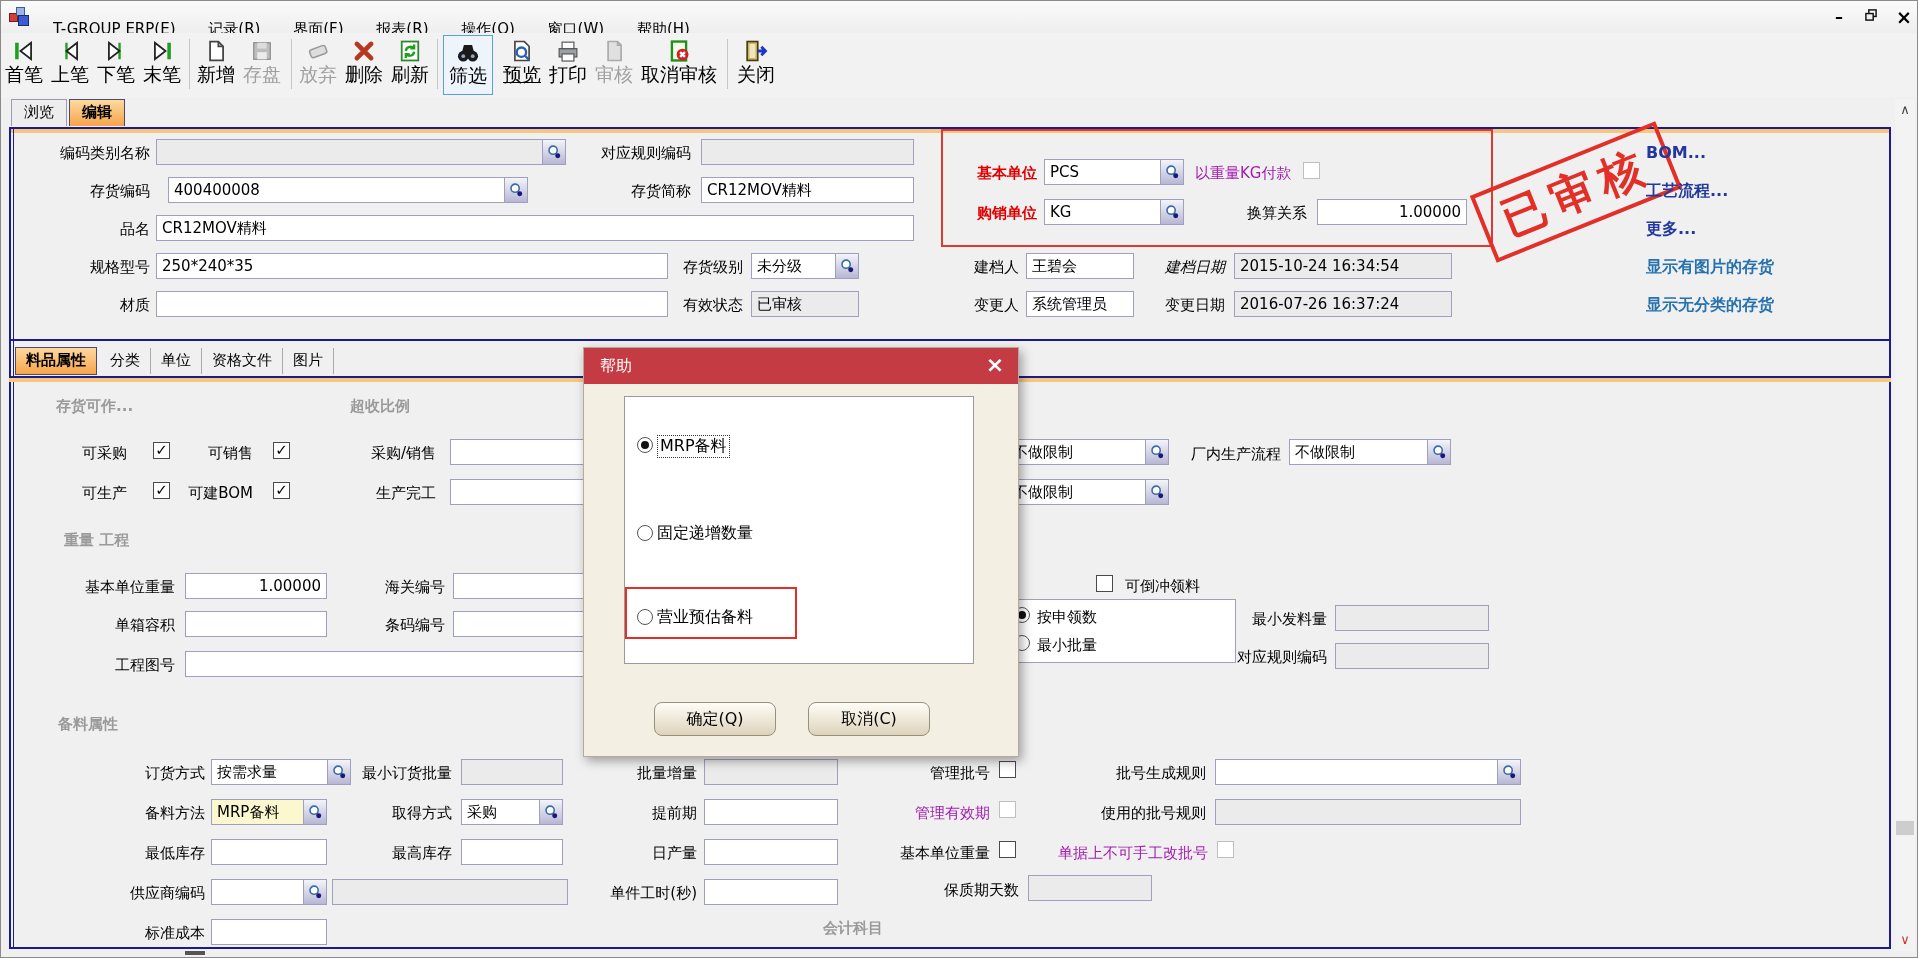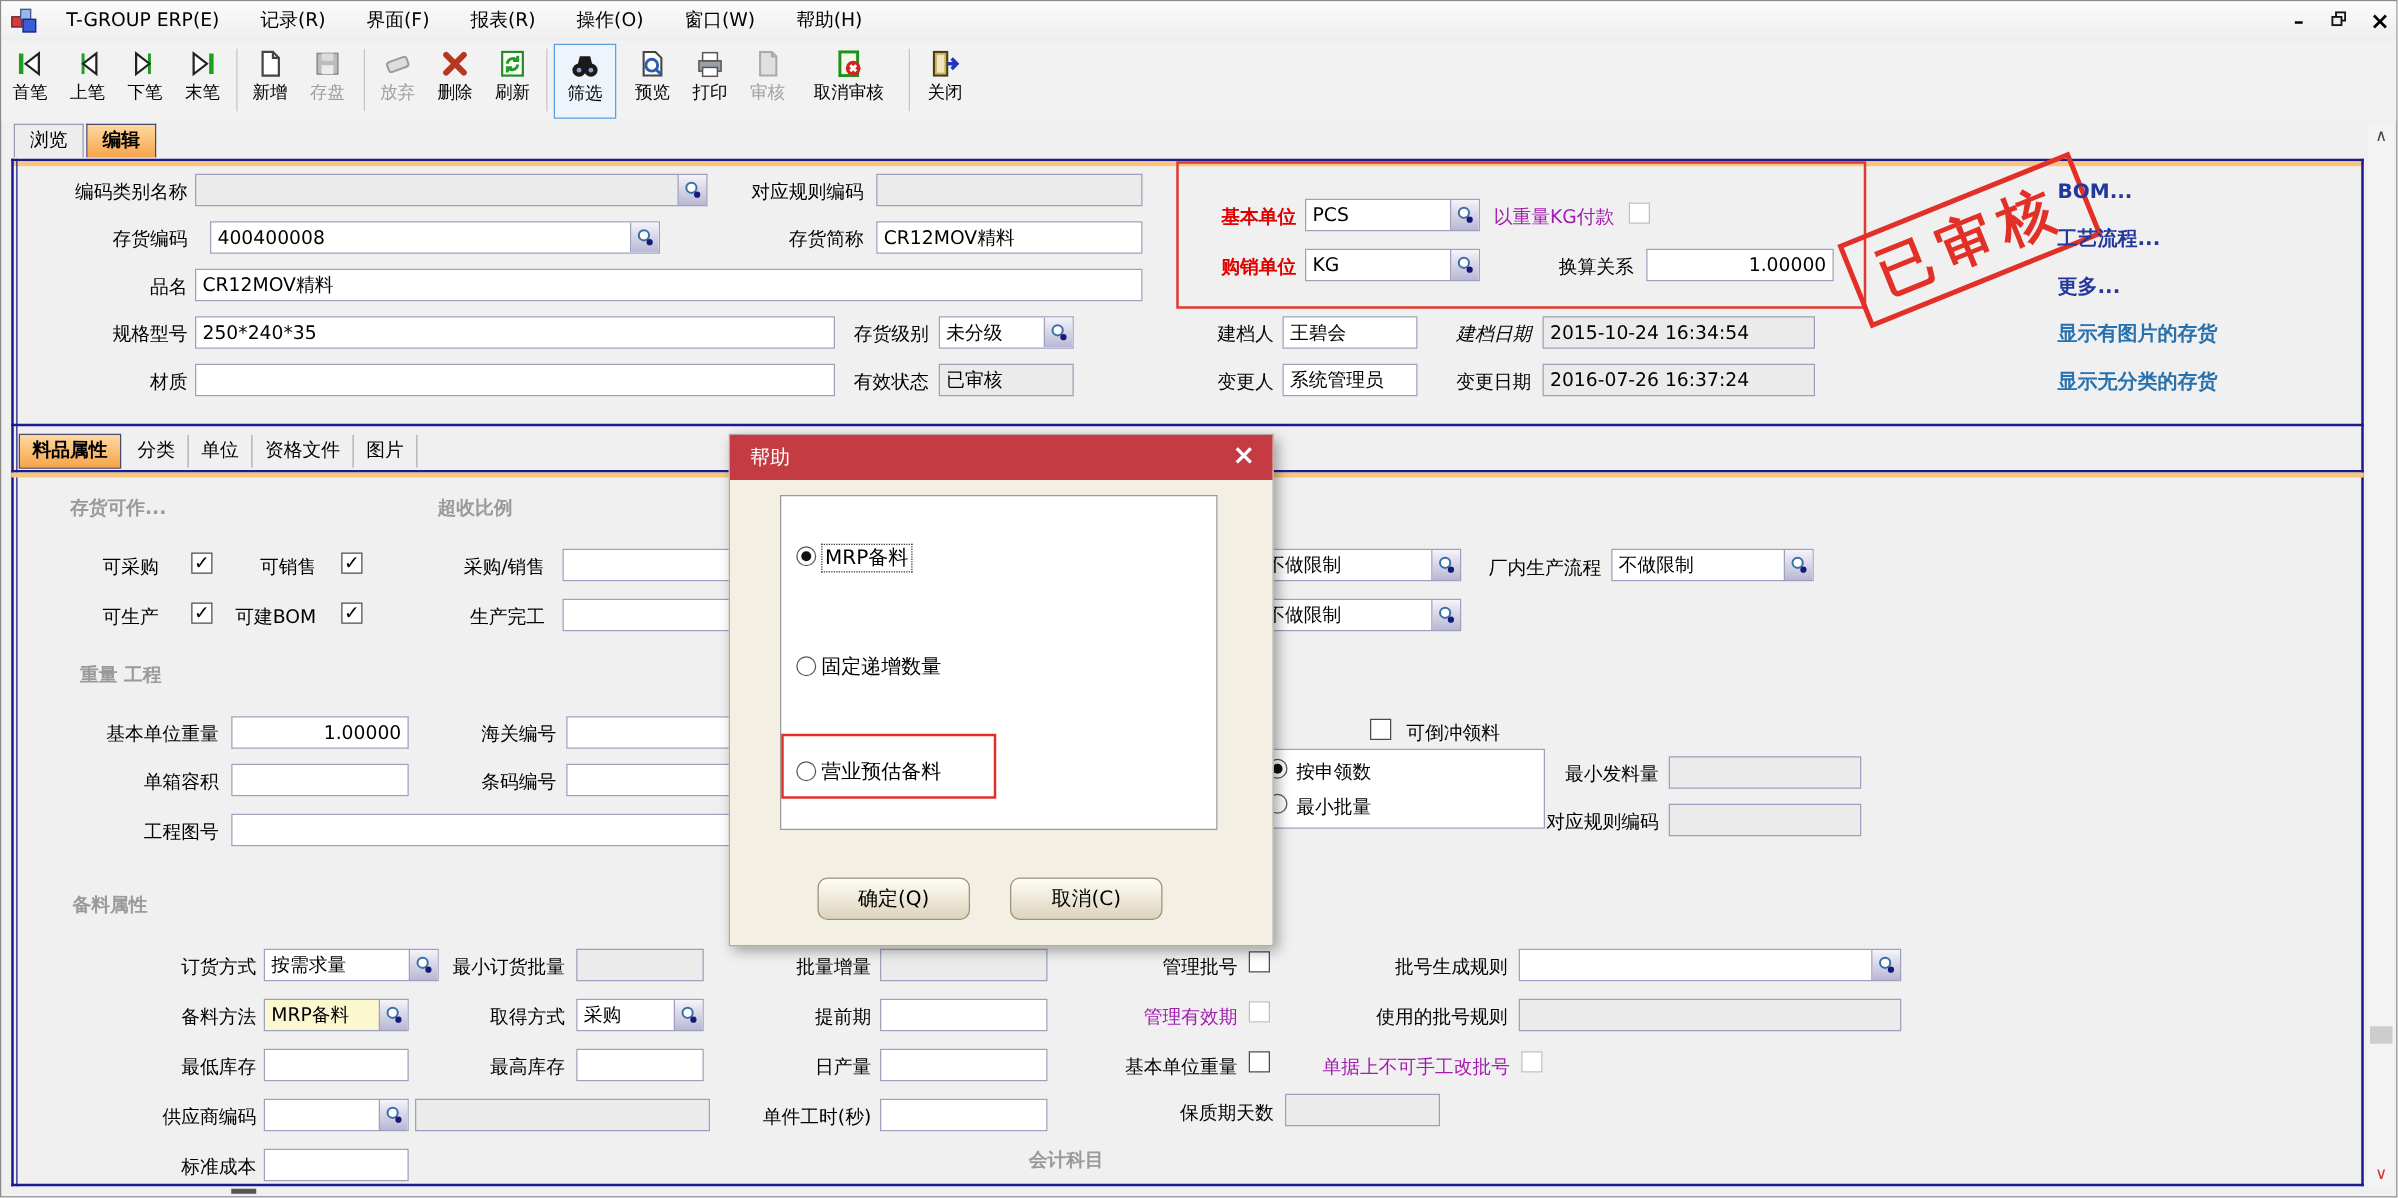--- a/index.html
+++ b/index.html
@@ -9,21 +9,21 @@
 
   
   #menubar { position:absolute; left:0; top:0; width:1918px; height:32px; background:linear-gradient(#fbfbfb,#eeeeee); }
   .menu-item { display:inline-block; padding:6px 14px 5px 14px; font-size:15px; cursor:default; }
   #appicon { position:absolute; left:8px; top:6px; width:22px; height:20px; }
   #appicon .sq { position:absolute; }
   .winbtn { position:absolute; top:6px; width:24px; height:20px; text-align:center; font-weight:bold; font-size:16px; line-height:20px; }
   #toolbar { position:absolute; left:0; top:32px; width:1918px; height:64px; background:#f2f2f2; }
   .tbtn { position:absolute; top:2px; height:60px; display:flex; flex-direction:column; align-items:center; justify-content:flex-start; padding-top:3px; }
   .tbtn .ticon { width:26px; height:26px; }
-  .tbtn .tlabel { font-size:14px; line-height:17px; white-space:nowrap; margin-top:2px; }
+  .tbtn .tlabel { font-size:19px; line-height:17px; white-space:nowrap; margin-top:2px; }
   .tbtn.disabled .tlabel { color:#a0a0a0; }
   .tbtn.selected { border:1px solid #5a9fe0; background:#eef4fc; }
   .tsep { position:absolute; top:6px; width:1px; height:50px; background:#c6c6c6; }
 
   
   .tab { display:inline-block; padding:3px 12px 4px 12px; font-size:15px; border:1px solid #9a9ab0; border-bottom:none; background:#ededed; margin-right:2px; }
   .tab.active { background:linear-gradient(#fdd9a0,#f6a44b); font-weight:bold; border:1px solid #4a4a6a; border-bottom:none; }
   #maintabs { position:absolute; left:10px; top:98px; height:28px; }
   #subtabs { position:absolute; left:14px; top:346px; height:29px; }
   .subtab { display:inline-block; padding:3px 10px 4px 10px; font-size:15px; border-right:1px solid #aaa; }
@@ -77,21 +77,21 @@
 <body>
 
 <div id="app">
 
   <div id="menubar">
     <div id="appicon">
       <div class="sq" style="left:0;top:6px;width:9px;height:9px;background:#d23c3c;border:1px solid #702020;"></div>
       <div class="sq" style="left:7px;top:0;width:9px;height:9px;background:#9db4e6;border:1px solid #405a90;"></div>
       <div class="sq" style="left:9px;top:8px;width:11px;height:11px;background:#3c5cd2;border:1px solid #1a2a70;"></div>
     </div>
-    <div style="position:absolute;left:38px;top:0;">
+    <div style="position:absolute;left:38px;top:13px;">
       <span class="menu-item">T-GROUP ERP(E)</span>
       <span class="menu-item">记录(R)</span>
       <span class="menu-item">界面(F)</span>
       <span class="menu-item">报表(R)</span>
       <span class="menu-item">操作(O)</span>
       <span class="menu-item">窗口(W)</span>
       <span class="menu-item">帮助(H)</span>
     </div>
     <div class="winbtn" style="left:1826px;">–</div>
     <div class="winbtn" style="left:1858px;">
@@ -175,21 +175,21 @@
     <div class="tbtn selected" style="left:442px;width:50px;">
       <svg class="ticon" viewBox="0 0 22 22">
           <path d="M5.5 13l2-8h7l2 8" fill="#1a1a1a"></path>
           <circle cx="7" cy="14.5" r="4.5" fill="#1a1a1a"></circle>
           <circle cx="15" cy="14.5" r="4.5" fill="#1a1a1a"></circle>
           <circle cx="7" cy="14.5" r="1.6" fill="#8fa3c8"></circle>
           <circle cx="15" cy="14.5" r="1.6" fill="#8fa3c8"></circle>
         </svg>
       <span class="tlabel">筛选</span>
     </div>
-    <div class="tbtn" style="left:498px;width:46px;">
+    <div class="tbtn" style="left:498px;width:46px;text-decoration:underline;">
       <svg class="ticon" viewBox="0 0 22 22">
           <path d="M5 3h8l4 4v12H5z" fill="#fff" stroke="#444" stroke-width="1.4"></path>
           <circle cx="10.5" cy="12" r="4" fill="none" stroke="#2d5fb0" stroke-width="2"></circle>
           <path d="M13.5 15l3.5 3.5" stroke="#2d5fb0" stroke-width="2"></path>
         </svg>
       <span class="tlabel">预览</span>
     </div>
     <div class="tbtn" style="left:544px;width:46px;">
       <svg class="ticon" viewBox="0 0 22 22">
           <rect x="3.5" y="9" width="15" height="7" fill="#9aa0a8" stroke="#555"></rect>

